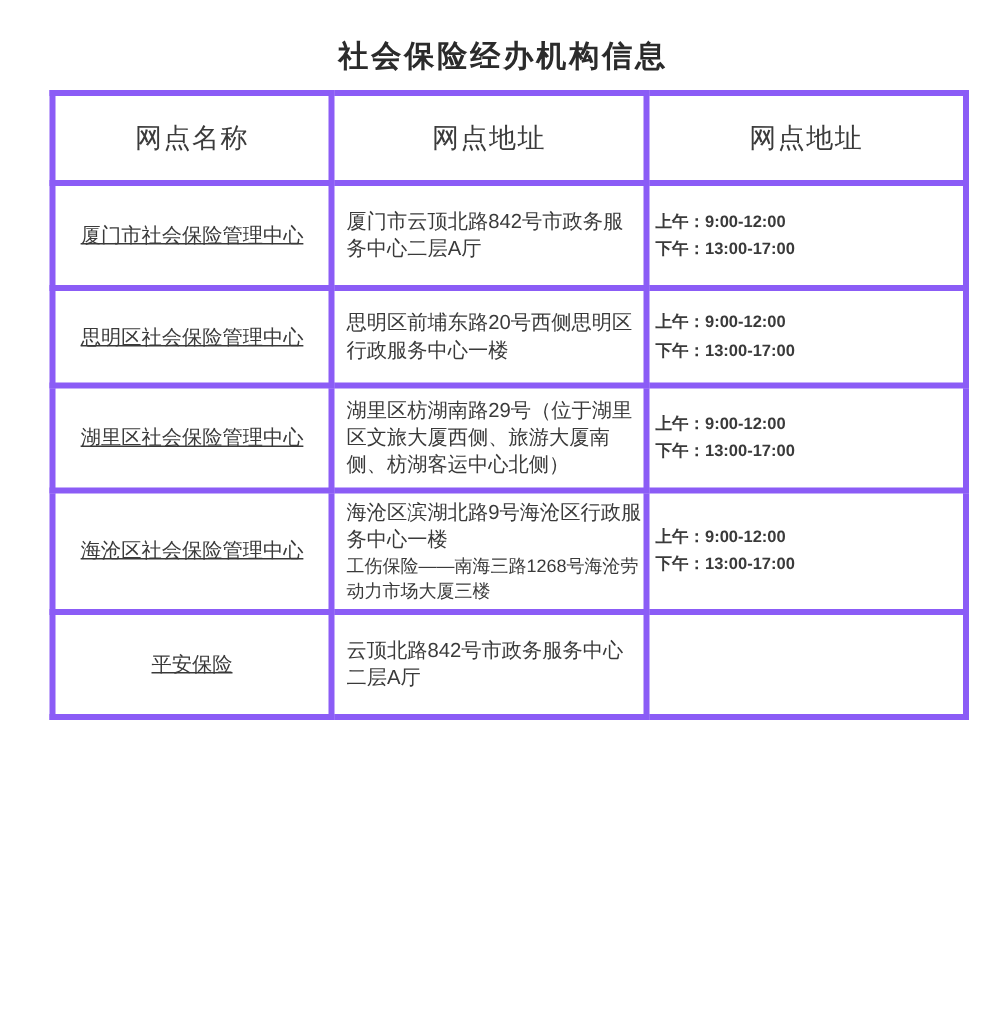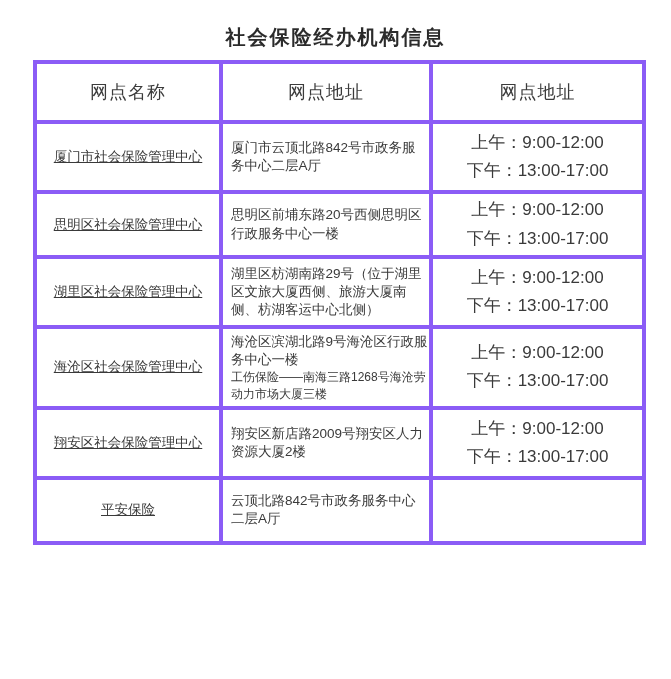--- a/index.html
+++ b/index.html
@@ -68,24 +68,25 @@
     text-align: left;
     font-size: 13.5px;
     line-height: 1.35;
     padding: 4px 0 4px 8px;
   }
   td.col-address .address-note {
     font-size: 12px;
     line-height: 1.35;
   }
   td.col-hours {
-    text-align: center;
-    font-size: 17px;
+    text-align: left;
+    font-size: 11px;
     line-height: 1.65;
     padding: 2px 4px;
+    font-weight: bold;
   }
 </style>
 </head>
 <body>
 
 <div class="page">
   <h1 class="title">社会保险经办机构信息</h1>
 
   <table class="agency-table">
     <colgroup>
@@ -136,30 +137,20 @@
           <td class="col-address">
             <div>海沧区滨湖北路9号海沧区行政服务中心一楼</div>
             <div class="address-note">工伤保险——南海三路1268号海沧劳动力市场大厦三楼</div>
           </td>
           <td class="col-hours">
             <div>上午：9:00-12:00</div>
             <div>下午：13:00-17:00</div>
           </td>
         </tr>
         <tr>
-          <td class="col-name">翔安区社会保险管理中心</td>
-          <td class="col-address">
-            <div>翔安区新店路2009号翔安区人力资源大厦2楼</div>
-          </td>
-          <td class="col-hours">
-            <div>上午：9:00-12:00</div>
-            <div>下午：13:00-17:00</div>
-          </td>
-        </tr>
-        <tr>
           <td class="col-name">平安保险</td>
           <td class="col-address">
             <div>云顶北路842号市政务服务中心二层A厅</div>
           </td>
           <td class="col-hours"></td>
         </tr>
       </tbody>
   </table>
 </div>
 

